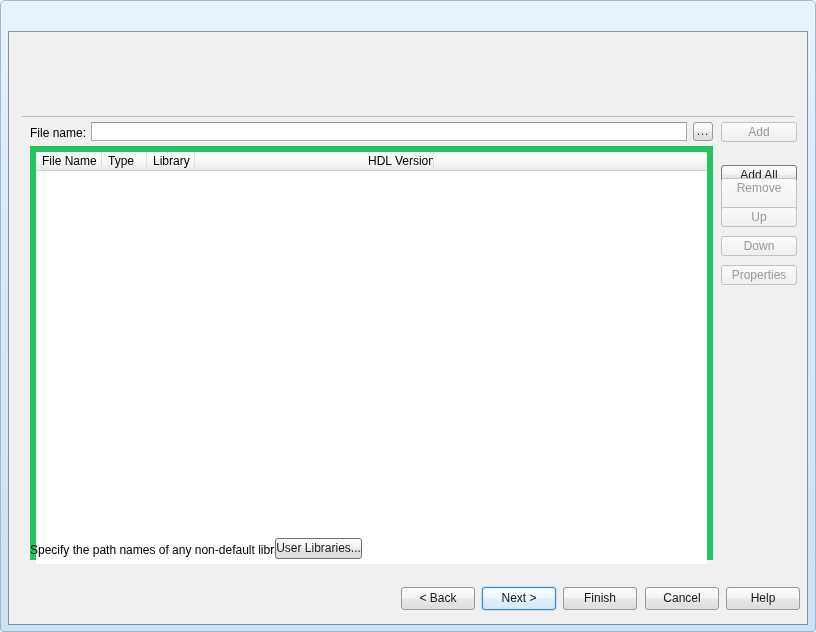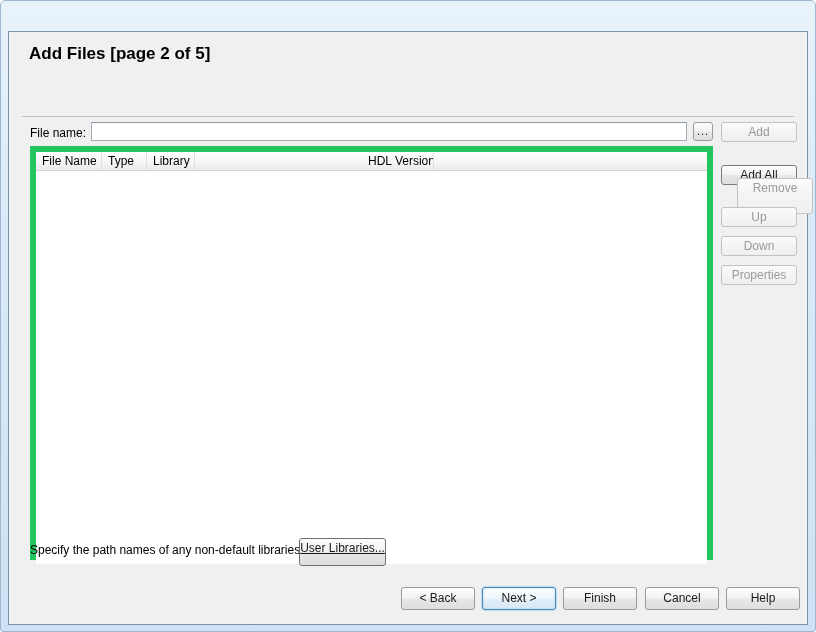--- a/index.html
+++ b/index.html
@@ -166,21 +166,21 @@
 
   .btn-dots {
     left: 684px; top: 90px;
     width: 20px; height: 19px;
     font-size: 11px;
     line-height: 17px;
     letter-spacing: 1px;
   }
   .btn-add      { left: 712px; top: 90px;  width: 76px; height: 20px; line-height: 18px; }
   .btn-add-all  { left: 712px; top: 117px; width: 76px; height: 20px; line-height: 18px; }
-  .btn-remove   { left: 712px; top: 146px; width: 76px; height: 36px; line-height: 18px; margin-left: 16px; }
+  .btn-remove   { left: 712px; top: 146px; width: 76px; height: 36px; line-height: 18px; }
   .btn-up       { left: 712px; top: 175px; width: 76px; height: 20px; line-height: 18px; }
   .btn-down     { left: 712px; top: 204px; width: 76px; height: 20px; line-height: 18px; }
   .btn-props    { left: 712px; top: 233px; width: 76px; height: 20px; line-height: 18px; }
 
   
   .filetable {
     position: absolute;
     left: 21px; top: 114px;
     width: 683px;
     height: 414px;
@@ -216,25 +216,24 @@
   }
 
   
   .lib-text {
     position: absolute;
     left: 21px; top: 511px;
     font-size: 12px;
     white-space: nowrap;
   }
   .btn-userlib {
-    left: 290px; top: 506px;
-    width: 87px; height: 28px;
+    left: 266px; top: 506px;
+    width: 87px; height: 21px;
     line-height: 18px;
     border-color: #707070;
-    text-decoration: underline;
   }
 
   
   .nav-btn {
     top: 555px;
     width: 74px;
     height: 23px;
     line-height: 21px;
   }
   .nav-back   { left: 392px; }
@@ -244,21 +243,20 @@
   .nav-help   { left: 717px; }
 </style>
 </head>
 <body>
 
 <div class="window">
 
 
   <div class="client">
 
-    <div class="page-title">Add Files [page 2 of 5]</div>
     <div class="hrule"></div>
 
     <div class="filename-label">File name:</div>
     <input class="filename-input" type="text" value="" style="">
     <div class="btn btn-dots">
       <span>...</span>
     </div>
 
     <div class="btn btn-add disabled">Add</div>
     <div class="btn btn-add-all strong">Add All</div>

